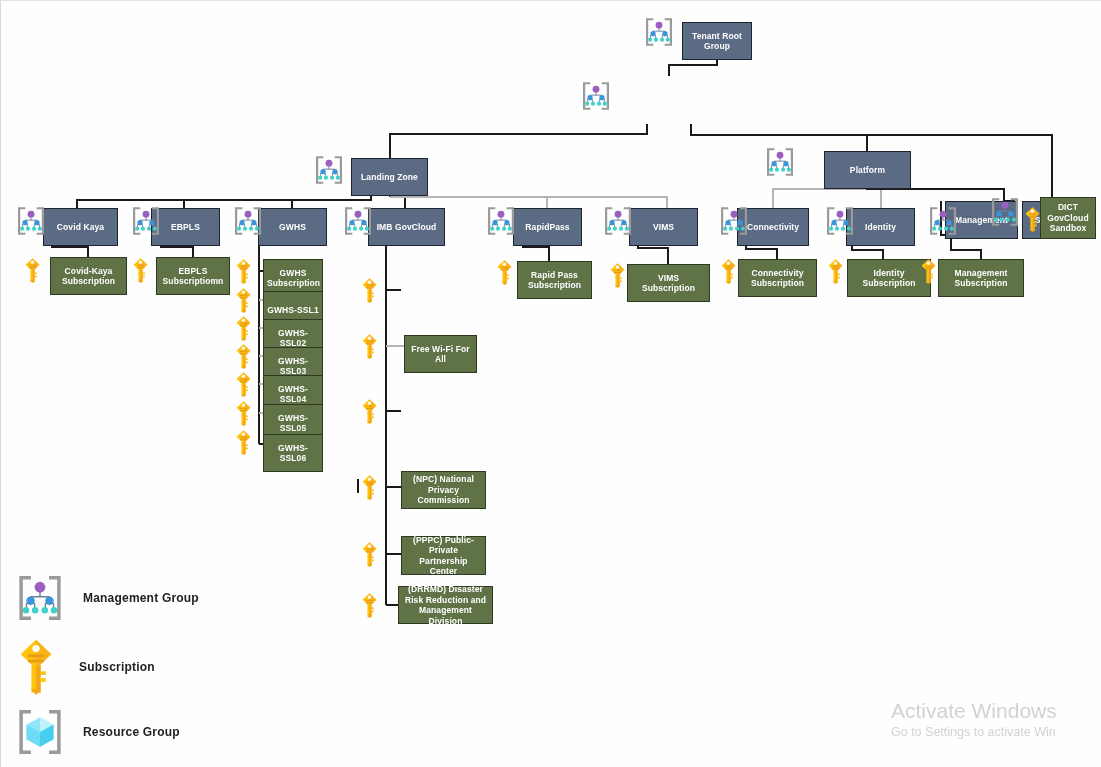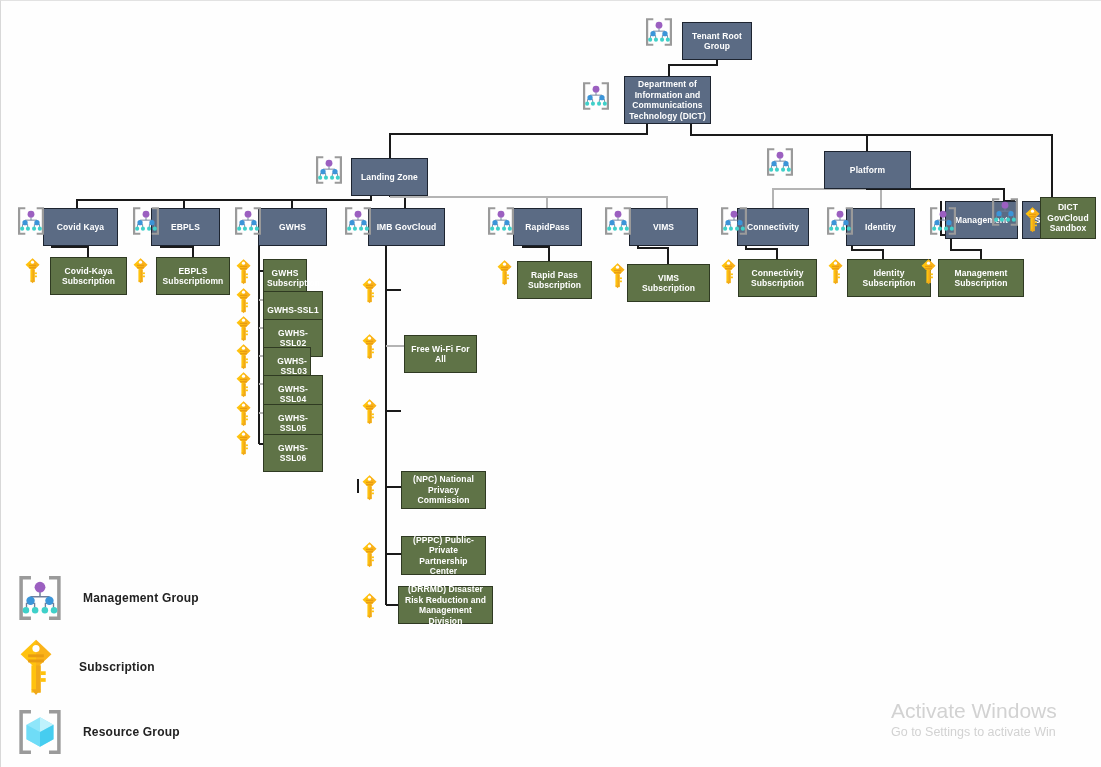--- a/index.html
+++ b/index.html
@@ -201,23 +201,20 @@
   </div>
   <div class="node mg" style="left:681px;top:21px;width:70px;height:29px;">
     <span>Tenant Root Group</span>
   </div>
 
   <div class="mgicon" style="left:578px;top:78px;">
     <svg width="34" height="34">
         <use href="#sym-mg"></use>
       </svg>
   </div>
-  <div class="node mg" style="left:623px;top:75px;width:87px;height:48px;">
-    <span>Department of Information and Communications Technology (DICT)</span>
-  </div>
 
   <div class="mgicon" style="left:311px;top:152px;">
     <svg width="34" height="34">
         <use href="#sym-mg"></use>
       </svg>
   </div>
   <div class="node mg" style="left:350px;top:157px;width:77px;height:25px;">
     <span>Landing Zone</span>
   </div>
 
@@ -336,21 +333,21 @@
   </div>
   <div class="node sub" style="left:155px;top:256px;width:74px;height:27px;">
     <span>EBPLS Subscriptiomn</span>
   </div>
 
   <div class="keyicon" style="left:234px;top:257px;">
     <svg width="17" height="27">
         <use href="#sym-key"></use>
       </svg>
   </div>
-  <div class="node sub" style="left:262px;top:258px;width:44px;height:25px;">
+  <div class="node sub" style="left:262px;top:258px;width:60px;height:25px;">
     <span>GWHS Subscription</span>
   </div>
 
   <div class="keyicon" style="left:234px;top:286px;">
     <svg width="17" height="27">
         <use href="#sym-key"></use>
       </svg>
   </div>
   <div class="node sub" style="left:262px;top:290px;width:60px;height:19px;">
     <span>GWHS-SSL1</span>
@@ -363,21 +360,21 @@
   </div>
   <div class="node sub" style="left:262px;top:318px;width:60px;height:19px;">
     <span>GWHS-SSL02</span>
   </div>
 
   <div class="keyicon" style="left:234px;top:342px;">
     <svg width="17" height="27">
         <use href="#sym-key"></use>
       </svg>
   </div>
-  <div class="node sub" style="left:262px;top:346px;width:48px;height:19px;text-align:right;">
+  <div class="node sub" style="left:262px;top:346px;width:60px;height:19px;">
     <span>GWHS-SSL03</span>
   </div>
 
   <div class="keyicon" style="left:234px;top:370px;">
     <svg width="17" height="27">
         <use href="#sym-key"></use>
       </svg>
   </div>
   <div class="node sub" style="left:262px;top:374px;width:60px;height:19px;">
     <span>GWHS-SSL04</span>

